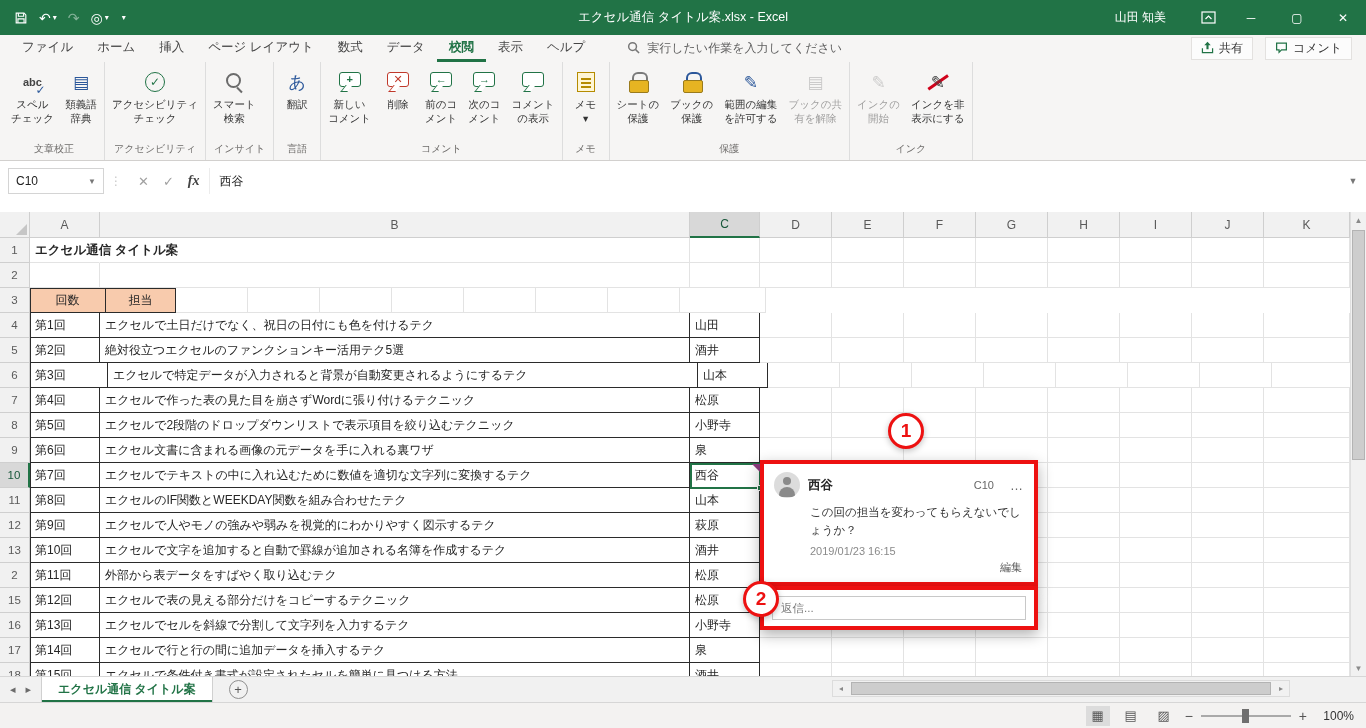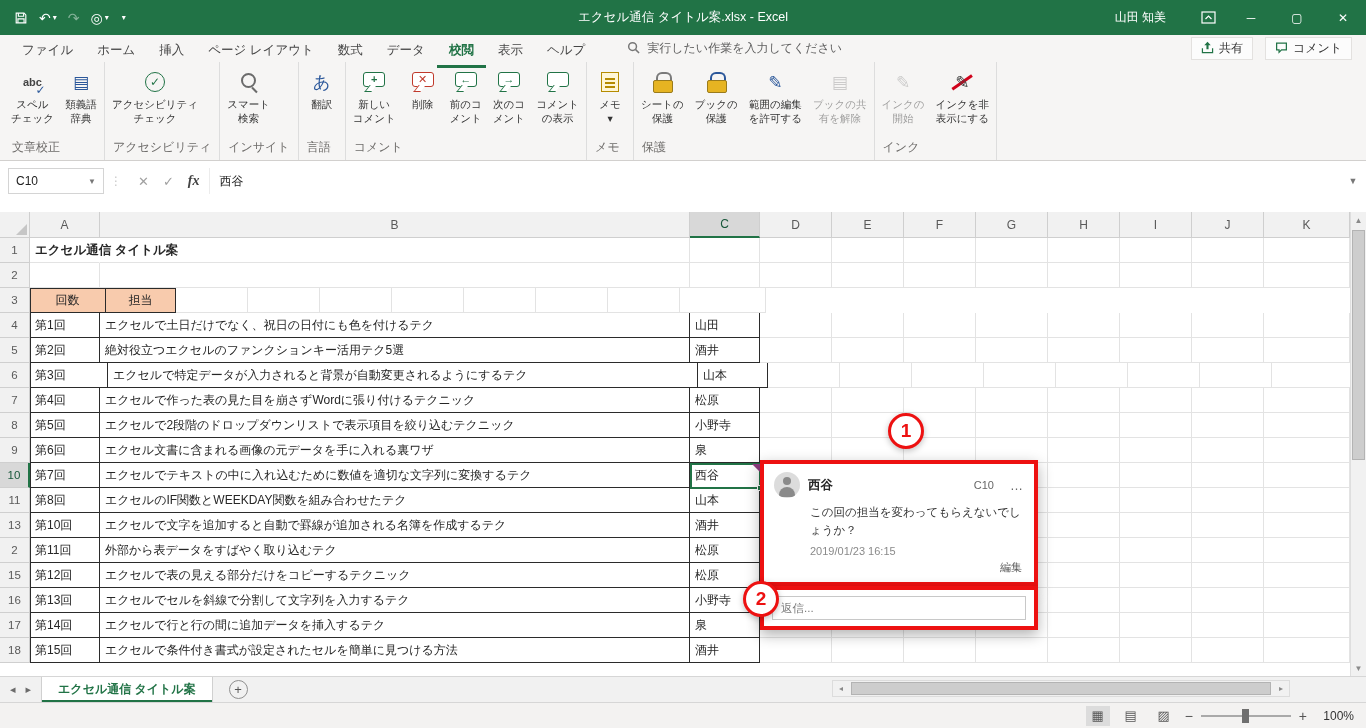--- a/index.html
+++ b/index.html
@@ -15,33 +15,33 @@
   .qi{color:#fff;font-size:14px;line-height:1;display:flex;align-items:center;}
   .qi.dim{opacity:.45;}
   .caret{font-size:8px;margin-left:2px;}
   .ttl{position:absolute;left:0;right:0;text-align:center;font-size:12.5px;pointer-events:none;}
   .tb-right{margin-left:auto;display:flex;align-items:center;z-index:2;}
   .tb-user{font-size:12px;margin-right:22px;}
   .tb-ic{width:40px;height:35px;display:flex;align-items:center;justify-content:center;}
   .winbtn{width:46px;height:35px;display:flex;align-items:center;justify-content:center;font-size:12px;}
   
   .menubar{position:absolute;top:35px;left:0;right:0;height:27px;background:#f6f5f4;display:flex;align-items:center;padding-left:10px;z-index:19;}
-  .rtab{display:flex;align-items:center;height:27px;padding:15px 12px;font-size:12.5px;color:#454545;border-bottom:3px solid transparent;}
+  .rtab{display:flex;align-items:center;height:27px;padding:9px 12px;font-size:12.5px;color:#454545;border-bottom:3px solid transparent;}
   .rtab.active{color:#217346;font-weight:bold;border-bottom:3px solid #217346;}
   .tellme{display:flex;align-items:center;gap:7px;margin-left:30px;color:#5f5f5f;font-size:12px;}
   .top-actions{margin-left:auto;display:flex;gap:12px;padding-right:14px;}
   .chip{display:flex;align-items:center;gap:5px;padding:2px 9px;font-size:12px;color:#333;background:#fcfcfc;border:1px solid #e3e1df;}
   
   .ribbon{position:absolute;top:62px;left:0;right:0;height:99px;background:#f6f5f4;border-bottom:1px solid #d2d0ce;display:flex;align-items:stretch;padding-left:4px;z-index:18;}
   .rgroup{display:flex;flex-direction:column;border-right:1px solid #ddd;}
   .rbtns{display:flex;flex:1;align-items:flex-start;padding:3px 2px 0;gap:1px;}
   .rbtn{display:flex;flex-direction:column;align-items:center;gap:3px;min-width:42px;padding:4px 5px 2px;border-radius:2px;}
   .rbtn.disabled{opacity:.45;}
   .rlabel{font-size:10.5px;line-height:1.3;text-align:center;white-space:pre-line;color:#333;}
-  .rcap{font-size:12px;color:#6e6c6a;padding:1px 8px 4px;white-space:nowrap;}
+  .rcap{font-size:10px;color:#6e6c6a;text-align:center;padding:1px 8px 4px;white-space:nowrap;}
   .ico{position:relative;width:26px;height:26px;display:flex;align-items:center;justify-content:center;font-size:17px;line-height:1;}
   .ico .glyph{position:relative;z-index:1;}
   .shape-bubble::before{content:"";position:absolute;left:2px;right:2px;top:3px;bottom:8px;border:1.7px solid currentColor;border-radius:3px;background:#fff;}
   .shape-bubble::after{content:"";position:absolute;left:6px;bottom:3px;width:6px;height:6px;border-left:1.7px solid currentColor;border-bottom:1.7px solid currentColor;background:#fff;transform:skewX(-38deg);}
   .shape-bubble .glyph{font-size:11px;font-weight:bold;margin-top:-6px;}
   .shape-circle::before{content:"";position:absolute;inset:3px;border:1.8px solid currentColor;border-radius:50%;}
   .shape-circle .glyph{font-size:12px;font-weight:bold;}
   .shape-abc .glyph{font-size:11px;font-weight:bold;color:#444;}
   .shape-abc::after{content:"✓";position:absolute;right:0;bottom:-1px;font-size:12px;color:#2b579a;font-weight:bold;}
   .shape-search::before{content:"";position:absolute;left:5px;top:4px;width:11px;height:11px;border:2px solid currentColor;border-radius:50%;}
@@ -532,20 +532,34 @@
         <div class="gc" style="width: 72px;"></div>
         <div class="gc" style="width: 72px;"></div>
         <div class="gc" style="width: 72px;"></div>
         <div class="gc" style="width: 72px;"></div>
         <div class="gc" style="width: 72px;"></div>
         <div class="gc" style="width: 72px;"></div>
         <div class="gc" style="width: 72px;"></div>
         <div class="gc" style="width: 86px;"></div>
       </div>
       <div class="grow">
+        <div class="gut">12</div>
+        <div class="gc tb first" style="width: 70px;">第9回</div>
+        <div class="gc tb" style="width: 590px;">エクセルで人やモノの強みや弱みを視覚的にわかりやすく図示するテク</div>
+        <div class="gc tb" style="width: 70px;">萩原</div>
+        <div class="gc" style="width: 72px;"></div>
+        <div class="gc" style="width: 72px;"></div>
+        <div class="gc" style="width: 72px;"></div>
+        <div class="gc" style="width: 72px;"></div>
+        <div class="gc" style="width: 72px;"></div>
+        <div class="gc" style="width: 72px;"></div>
+        <div class="gc" style="width: 72px;"></div>
+        <div class="gc" style="width: 86px;"></div>
+      </div>
+      <div class="grow">
         <div class="gut">13</div>
         <div class="gc tb first" style="width: 70px;">第10回</div>
         <div class="gc tb" style="width: 590px;">エクセルで文字を追加すると自動で罫線が追加される名簿を作成するテク</div>
         <div class="gc tb" style="width: 70px;">酒井</div>
         <div class="gc" style="width: 72px;"></div>
         <div class="gc" style="width: 72px;"></div>
         <div class="gc" style="width: 72px;"></div>
         <div class="gc" style="width: 72px;"></div>
         <div class="gc" style="width: 72px;"></div>
         <div class="gc" style="width: 72px;"></div>

